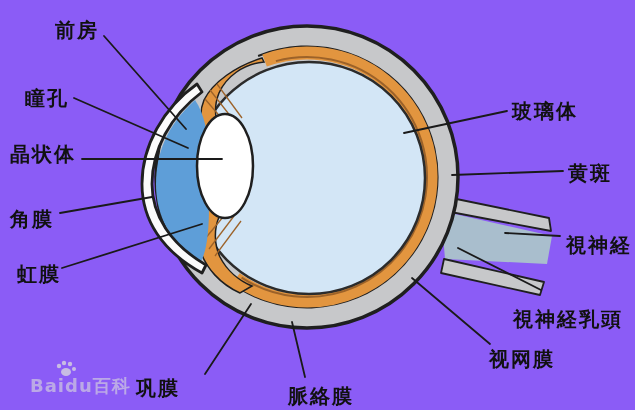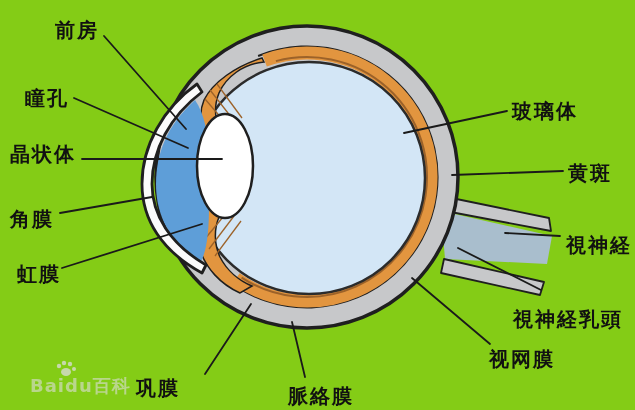--- a/index.html
+++ b/index.html
@@ -1,17 +1,17 @@
 <!DOCTYPE html>
 <html><head>
 <meta charset="utf-8">
 <style>
   html,body{margin:0;padding:0;}
   body{background:#ffffff;font-family:"DejaVu Sans", sans-serif;}
-  .stage{position:relative;width:635px;height:410px;background:#84cc16;overflow:hidden;}
+  .stage{position:relative;width:635px;height:410px;background:#8b5cf6;overflow:hidden;}
   svg{display:block;}
   text.diagram-label{
     font-family:"DejaVu Sans", sans-serif;
     font-size:20px;
     font-weight:bold;
     fill:#111111;
     letter-spacing:2px;
   }
   text.watermark-text{
     font-family:"DejaVu Sans", sans-serif;

